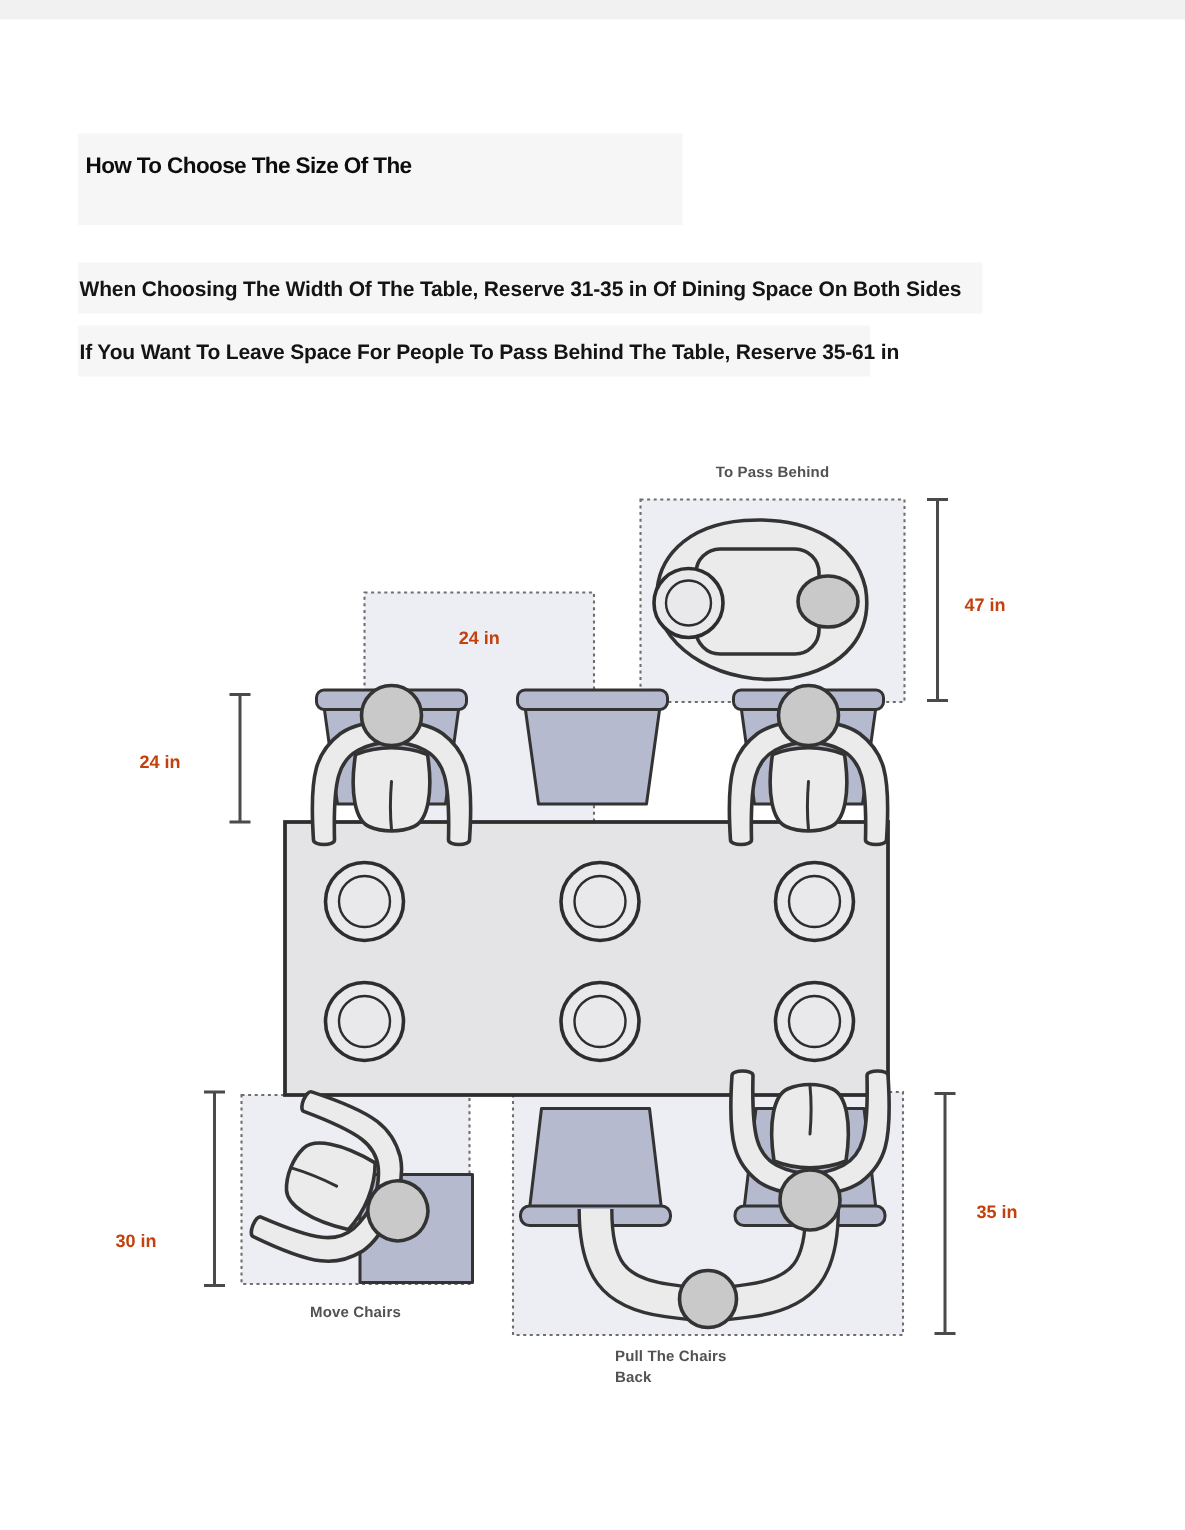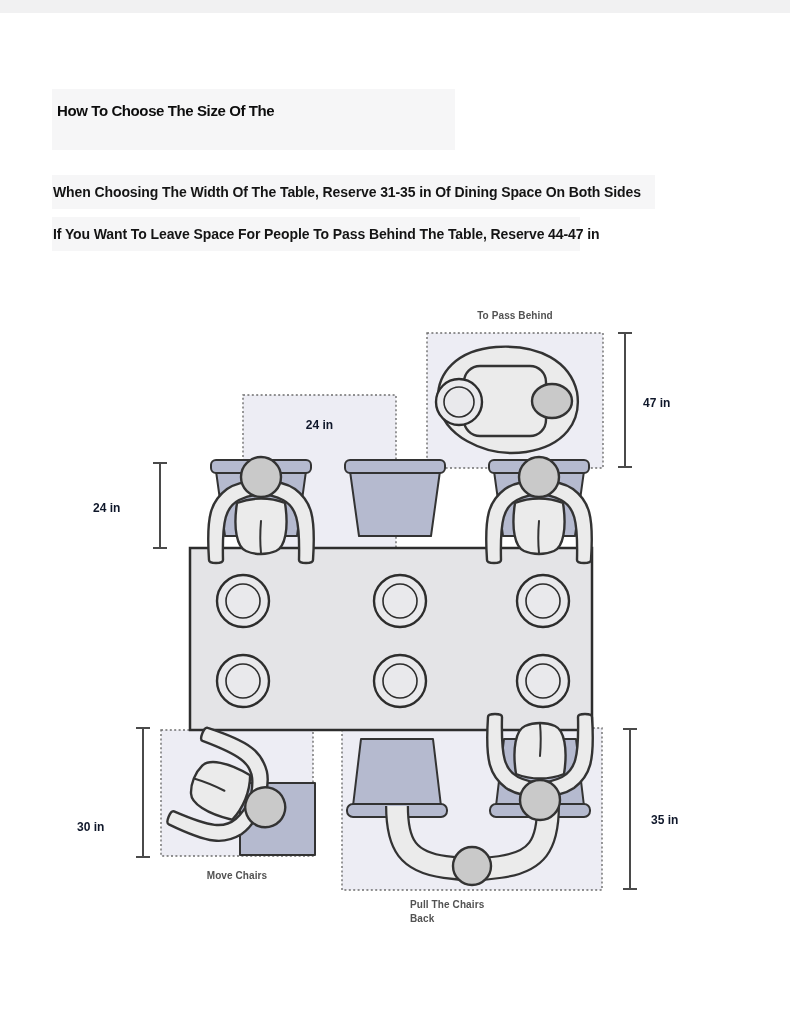--- a/index.html
+++ b/index.html
@@ -35,38 +35,38 @@
   .head{fill:var(--person_head);stroke:var(--outline);stroke-width:2.4;}
   .crease{fill:none;stroke:var(--outline);stroke-width:2;stroke-linecap:round;}
   .band-outline{fill:none;stroke:var(--outline);stroke-width:24;}
   .band-fill{fill:none;stroke:var(--person_body);stroke-width:19.5;}
   .zone-label{
     position:absolute;font-size:10px;font-weight:700;color:#525252;
     letter-spacing:0.1px;white-space:nowrap;
   }
   .zone-label.centered{text-align:center;}
   .dim-label{
-    position:absolute;font-size:12px;font-weight:700;color:#0f172a;white-space:nowrap;
+    position:absolute;font-size:12px;font-weight:700;color:#c2410c;white-space:nowrap;
   }
 </style>
 </head>
 <body>
 
 <div class="top-strip"></div>
 
 <div class="hl" style="left:52px;top:89px;width:403px;height:61px;"></div>
 <div class="hl" style="left:52px;top:175px;width:603px;height:34px;"></div>
 <div class="hl" style="left:52px;top:217px;width:528px;height:34px;"></div>
 
 <h1 class="page-title" style="margin:0;">
   <span>How To Choose The Size Of The</span><br>
 </h1>
 
 <div class="subtitle" style="top:184px;">When Choosing The Width Of The Table, Reserve 31-35 in Of Dining Space On Both Sides</div>
-<div class="subtitle" style="top:226px;">If You Want To Leave Space For People To Pass Behind The Table, Reserve 44-47 in</div>
+<div class="subtitle" style="top:226px;">If You Want To Leave Space For People To Pass Behind The Table, Reserve 35-61 in</div>
 
 <div class="diagram">
   <svg width="790" height="1020" viewBox="0 0 790 1020">
     <defs>
       <g id="person">
         <path class="body" d="M -52,45 C -55,0 -50,-14 -34,-26 C -18,-37 18,-37 34,-26 C 50,-14 55,0 52,45 C 52,49 38,49 38,45 C 39,4 35,-8 22,-15 C 8,-22 -8,-22 -22,-15 C -35,-8 -39,4 -38,45 C -38,49 -52,49 -52,45 Z"></path>
         <path class="body" d="M -24,-12 C -28,14 -24,32 -15,36 C -6,40 6,40 15,36 C 24,32 28,14 24,-12 C 9,-18 -9,-18 -24,-12 Z"></path>
         <path class="crease" d="M 0,6 C -1,18 -1,28 0,38"></path>
         <circle class="head" cx="0" cy="-38" r="20"></circle>
       </g>
@@ -169,19 +169,19 @@
       <circle class="plate-inner" cx="459" cy="402" r="15"></circle>
       <ellipse class="head" cx="552" cy="401" rx="20" ry="17"></ellipse>
     </g>
   </svg>
 
   <div class="zone-label centered" style="left:427px;top:310px;width:176px;">To Pass Behind</div>
   <div class="dim-label" style="left:643px;top:396px;">47 in</div>
   <div class="dim-label" style="left:243px;top:418px;width:153px;text-align:center;">24 in</div>
   <div class="dim-label" style="left:93px;top:501px;">24 in</div>
   <div class="dim-label" style="left:77px;top:820px;">30 in</div>
-  <div class="dim-label" style="left:651px;top:801px;margin-top:12px;">35 in</div>
+  <div class="dim-label" style="left:651px;top:801px;">35 in</div>
   <div class="zone-label centered" style="left:161px;top:870px;width:152px;">Move Chairs</div>
   <div class="zone-label" style="left:410px;top:898px;line-height:13.5px;">
     <span>Pull The Chairs</span><br>
     <span>Back</span>
   </div>
 </div>
 
 </body></html>

